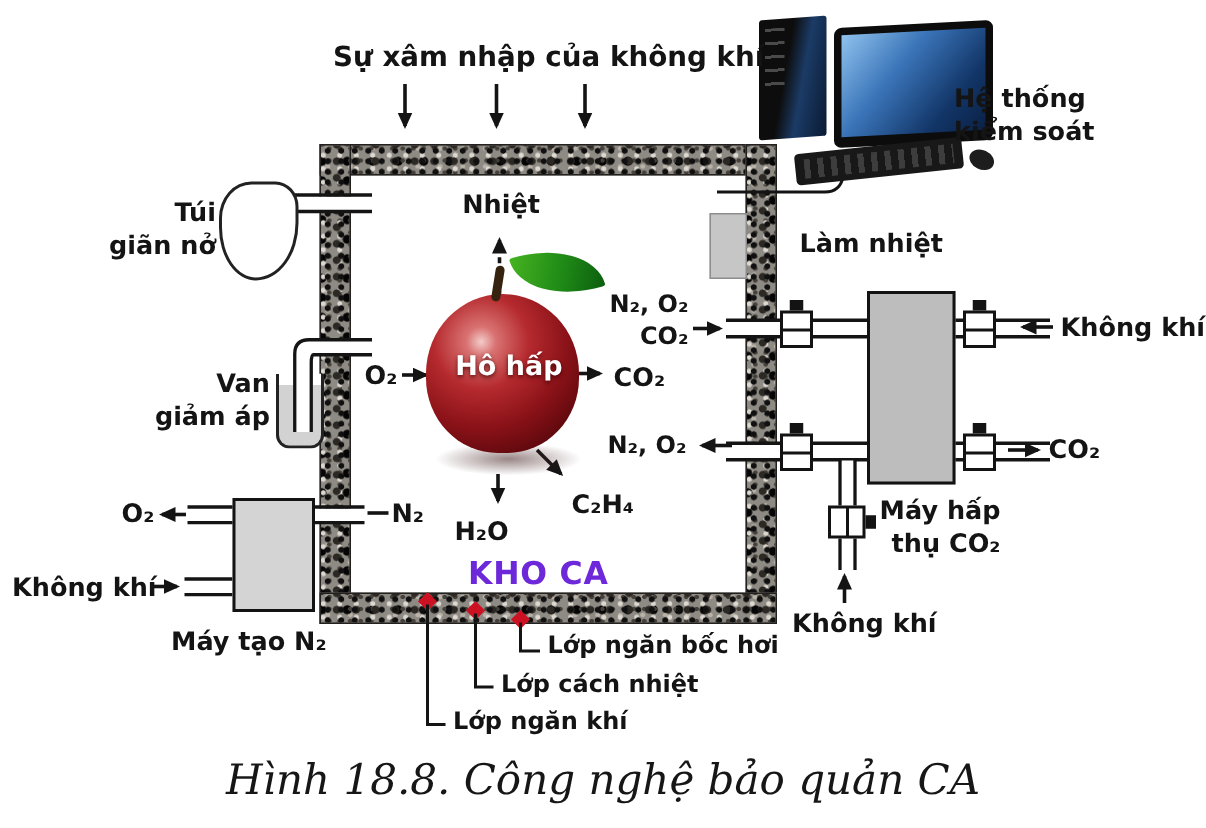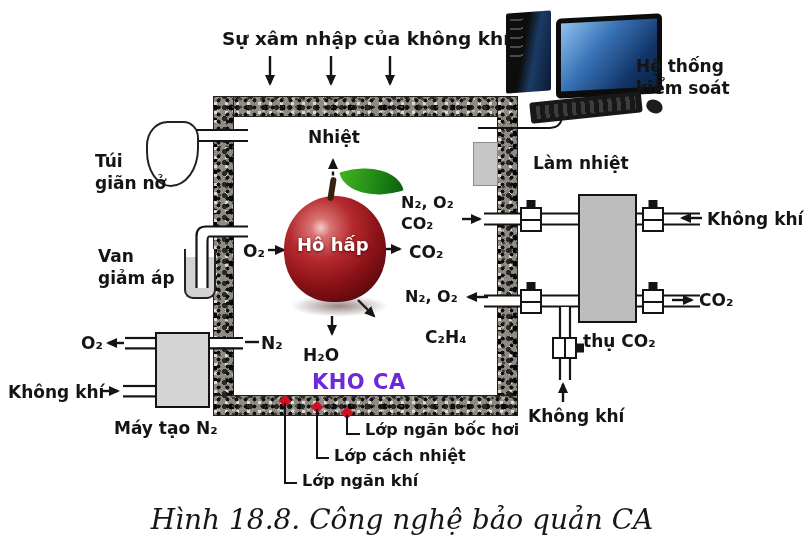--- a/index.html
+++ b/index.html
@@ -11,21 +11,21 @@
       radial-gradient(circle,#101010 0 1.8px,transparent 2.2px),
       radial-gradient(circle,#2c2824 0 2.4px,transparent 2.8px),
       radial-gradient(circle,#dcd8d0 0 1.5px,transparent 1.9px),
       radial-gradient(circle,#45403a 0 1.3px,transparent 1.7px),
       radial-gradient(circle,#050505 0 2.8px,transparent 3.2px),
       radial-gradient(circle,#b8b2a8 0 1.4px,transparent 1.8px);
     background-size:9px 7px,13px 11px,11px 9px,7px 8px,17px 13px,15px 12px;
     background-position:0 0,4px 5px,7px 2px,2px 6px,9px 4px,12px 8px;}
   
   .lbl{position:absolute;font-weight:700;font-size:17px;color:#141414;line-height:1.3;white-space:nowrap;}
-  .ctr{text-align:left;}
+  .ctr{text-align:right;}
   .sm{font-size:16px;}
   .red{color:#6d28d9;font-size:21px;letter-spacing:.5px;}
   .white{color:#fff;font-size:18px;text-shadow:0 1px 3px rgba(60,0,0,.8);}
   .caption{position:absolute;left:0;top:503px;width:804px;text-align:center;
            font-family:"DejaVu Serif",serif;font-style:italic;font-weight:400;
            font-size:28px;color:#161616;}
   
   .graybox{position:absolute;background:#c9c9c9;border:2px solid #131313;box-sizing:border-box;z-index:4;}
   .sensor{position:absolute;background:#c6c6c6;border:1px solid #8d8d8d;box-sizing:border-box;z-index:4;}
   
@@ -205,21 +205,21 @@
     </div>
   <div class="mouse"></div>
 
   <div class="lbl z6" style="left:222px;top:27px;font-size:18.5px;">Sự xâm nhập của không khí</div>
 
   <div class="lbl ctr z6" style="left:636px;top:55px;width:84px;">
     <div>Hệ thống</div>
     <div>kiểm soát</div>
   </div>
 
-  <div class="lbl ctr z6" style="left:66px;top:150px;width:78px;margin-left:29px;">
+  <div class="lbl ctr z6" style="left:66px;top:131px;width:78px;">
     <div>Túi</div>
     <div>giãn nở</div>
   </div>
 
   <div class="lbl ctr z6" style="left:308px;top:126px;width:52px;">Nhiệt</div>
 
   <div class="lbl ctr z6" style="left:98px;top:245px;width:82px;">
     <div>Van</div>
     <div>giảm áp</div>
   </div>
@@ -230,35 +230,36 @@
 
   <div class="lbl ctr sm z6" style="left:401px;top:193px;width:58px;">
     <div>N₂, O₂</div>
     <div>CO₂</div>
   </div>
 
   <div class="lbl z6" style="left:409px;top:241px;">CO₂</div>
 
   <div class="lbl sm z6" style="left:405px;top:287px;">N₂, O₂</div>
 
-  <div class="lbl z6" style="left:381px;top:326px;margin-left:44px;">C₂H₄</div>
+  <div class="lbl z6" style="left:381px;top:326px;">C₂H₄</div>
 
   <div class="lbl z6" style="left:303px;top:344px;">H₂O</div>
 
   <div class="lbl z6" style="left:261px;top:332px;">N₂</div>
 
   <div class="lbl red z6" style="left:312px;top:369px;">KHO CA</div>
 
   <div class="lbl z6" style="left:533px;top:152px;">Làm nhiệt</div>
 
   <div class="lbl z6" style="left:707px;top:208px;">Không khí</div>
 
   <div class="lbl z6" style="left:699px;top:289px;">CO₂</div>
 
   <div class="lbl ctr z6" style="left:583px;top:330px;width:84px;">
+    <div>Máy hấp</div>
     <div>thụ CO₂</div>
   </div>
 
   <div class="lbl z6" style="left:528px;top:405px;">Không khí</div>
 
   <div class="lbl z6" style="left:81px;top:332px;">O₂</div>
 
   <div class="lbl z6" style="left:8px;top:381px;">Không khí</div>
 
   <div class="lbl z6" style="left:114px;top:417px;">Máy tạo N₂</div>

